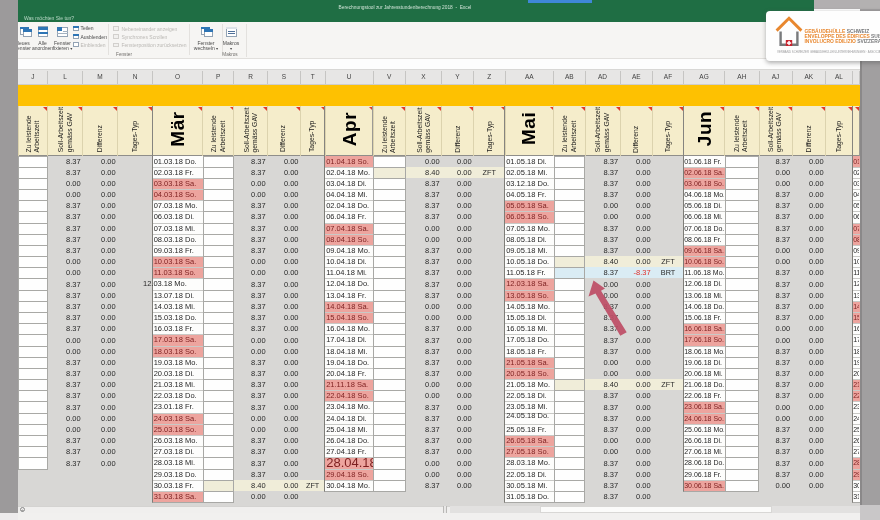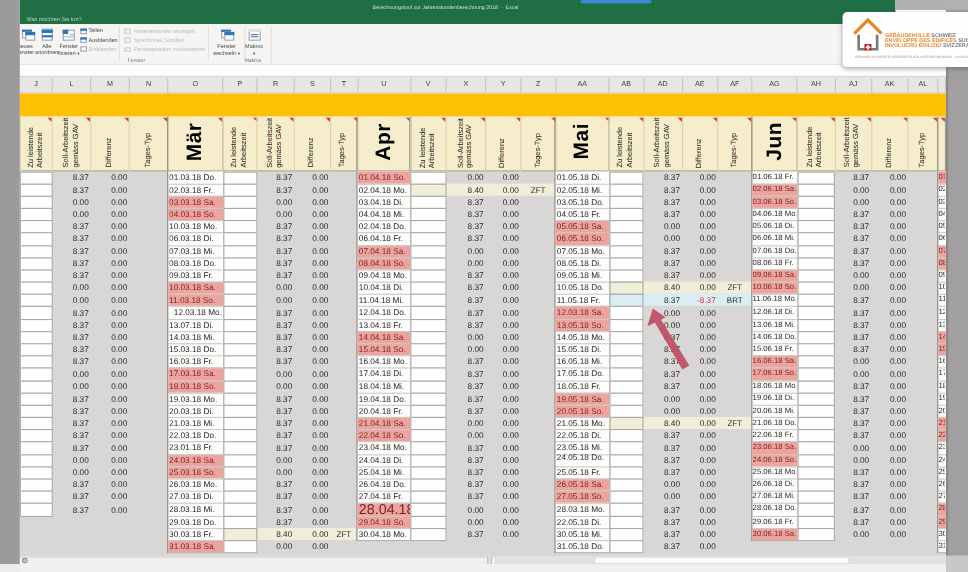--- a/index.html
+++ b/index.html
@@ -219,37 +219,37 @@
 <div class="dt" style="left:153.7px;top:155.5px;width:48.8px;height:11.18px;color:#262626;font-size:7.5px">01.03.18 Do.</div>
 <div style="left:152.5px;top:166.68px;width:50.0px;height:1px;background:#c9c9c6"></div>
 <div class="dt" style="left:153.7px;top:166.68px;width:48.8px;height:11.18px;color:#262626;font-size:7.5px">02.03.18 Fr.</div>
 <div style="left:152.5px;top:177.86px;width:50.0px;height:11.18px;background:#eda49e"></div>
 <div style="left:152.5px;top:177.86px;width:50.0px;height:1px;background:#c9c9c6"></div>
 <div class="dt" style="left:153.7px;top:177.86px;width:48.8px;height:11.18px;color:#7c1f1f;font-size:7.5px">03.03.18 Sa.</div>
 <div style="left:152.5px;top:189.04px;width:50.0px;height:11.18px;background:#eda49e"></div>
 <div style="left:152.5px;top:189.04px;width:50.0px;height:1px;background:#c9c9c6"></div>
 <div class="dt" style="left:153.7px;top:189.04px;width:48.8px;height:11.18px;color:#7c1f1f;font-size:7.5px">04.03.18 So.</div>
 <div style="left:152.5px;top:200.22px;width:50.0px;height:1px;background:#c9c9c6"></div>
-<div class="dt" style="left:153.7px;top:200.22px;width:48.8px;height:11.18px;color:#262626;font-size:7.5px">10.03.18 Mo.</div>
+<div class="dt" style="left:153.7px;top:200.22px;width:48.8px;height:11.18px;color:#262626;font-size:7.5px">07.03.18 Mo.</div>
 <div style="left:152.5px;top:211.4px;width:50.0px;height:1px;background:#c9c9c6"></div>
 <div class="dt" style="left:153.7px;top:211.4px;width:48.8px;height:11.18px;color:#262626;font-size:7.5px">06.03.18 Di.</div>
 <div style="left:152.5px;top:222.57999999999998px;width:50.0px;height:1px;background:#c9c9c6"></div>
 <div class="dt" style="left:153.7px;top:222.57999999999998px;width:48.8px;height:11.18px;color:#262626;font-size:7.5px">07.03.18 Mi.</div>
 <div style="left:152.5px;top:233.76px;width:50.0px;height:1px;background:#c9c9c6"></div>
 <div class="dt" style="left:153.7px;top:233.76px;width:48.8px;height:11.18px;color:#262626;font-size:7.5px">08.03.18 Do.</div>
 <div style="left:152.5px;top:244.94px;width:50.0px;height:1px;background:#c9c9c6"></div>
 <div class="dt" style="left:153.7px;top:244.94px;width:48.8px;height:11.18px;color:#262626;font-size:7.5px">09.03.18 Fr.</div>
 <div style="left:152.5px;top:256.12px;width:50.0px;height:11.18px;background:#eda49e"></div>
 <div style="left:152.5px;top:256.12px;width:50.0px;height:1px;background:#c9c9c6"></div>
 <div class="dt" style="left:153.7px;top:256.12px;width:48.8px;height:11.18px;color:#7c1f1f;font-size:7.5px">10.03.18 Sa.</div>
 <div style="left:152.5px;top:267.3px;width:50.0px;height:11.18px;background:#eda49e"></div>
 <div style="left:152.5px;top:267.3px;width:50.0px;height:1px;background:#c9c9c6"></div>
 <div class="dt" style="left:153.7px;top:267.3px;width:48.8px;height:11.18px;color:#7c1f1f;font-size:7.5px">11.03.18 So.</div>
 <div style="left:152.5px;top:278.48px;width:50.0px;height:1px;background:#c9c9c6"></div>
-<div class="dt" style="left:158px;top:278.48px;width:48.8px;height:11.18px;color:#262626;font-size:7.5px">12.03.18 Mo.</div>
+<div class="dt" style="left:143px;top:278.48px;width:48.8px;height:11.18px;color:#262626;font-size:7.5px">12.03.18 Mo.</div>
 <div style="left:152.5px;top:289.65999999999997px;width:50.0px;height:1px;background:#c9c9c6"></div>
 <div class="dt" style="left:153.7px;top:289.65999999999997px;width:48.8px;height:11.18px;color:#262626;font-size:7.5px">13.07.18 Di.</div>
 <div style="left:152.5px;top:300.84000000000003px;width:50.0px;height:1px;background:#c9c9c6"></div>
 <div class="dt" style="left:153.7px;top:300.84000000000003px;width:48.8px;height:11.18px;color:#262626;font-size:7.5px">14.03.18 Mi.</div>
 <div style="left:152.5px;top:312.02px;width:50.0px;height:1px;background:#c9c9c6"></div>
 <div class="dt" style="left:153.7px;top:312.02px;width:48.8px;height:11.18px;color:#262626;font-size:7.5px">15.03.18 Do.</div>
 <div style="left:152.5px;top:323.2px;width:50.0px;height:1px;background:#c9c9c6"></div>
 <div class="dt" style="left:153.7px;top:323.2px;width:48.8px;height:11.18px;color:#262626;font-size:7.5px">16.03.18 Fr.</div>
 <div style="left:152.5px;top:334.38px;width:50.0px;height:11.18px;background:#eda49e"></div>
 <div style="left:152.5px;top:334.38px;width:50.0px;height:1px;background:#c9c9c6"></div>
@@ -326,21 +326,21 @@
 <div style="left:325.0px;top:334.38px;width:48.0px;height:1px;background:#c9c9c6"></div>
 <div class="dt" style="left:326.2px;top:334.38px;width:46.8px;height:11.18px;color:#262626;font-size:7.5px">17.04.18 Di.</div>
 <div style="left:325.0px;top:345.56px;width:48.0px;height:1px;background:#c9c9c6"></div>
 <div class="dt" style="left:326.2px;top:345.56px;width:46.8px;height:11.18px;color:#262626;font-size:7.5px">18.04.18 Mi.</div>
 <div style="left:325.0px;top:356.74px;width:48.0px;height:1px;background:#c9c9c6"></div>
 <div class="dt" style="left:326.2px;top:356.74px;width:46.8px;height:11.18px;color:#262626;font-size:7.5px">19.04.18 Do.</div>
 <div style="left:325.0px;top:367.91999999999996px;width:48.0px;height:1px;background:#c9c9c6"></div>
 <div class="dt" style="left:326.2px;top:367.91999999999996px;width:46.8px;height:11.18px;color:#262626;font-size:7.5px">20.04.18 Fr.</div>
 <div style="left:325.0px;top:379.1px;width:48.0px;height:11.18px;background:#eda49e"></div>
 <div style="left:325.0px;top:379.1px;width:48.0px;height:1px;background:#c9c9c6"></div>
-<div class="dt" style="left:326.2px;top:379.1px;width:46.8px;height:11.18px;color:#7c1f1f;font-size:7.5px">21.04.18 Sa.</div>
+<div class="dt" style="left:326.2px;top:379.1px;width:46.8px;height:11.18px;color:#7c1f1f;font-size:7.5px">21.11.18 Sa.</div>
 <div style="left:325.0px;top:390.28px;width:48.0px;height:11.18px;background:#eda49e"></div>
 <div style="left:325.0px;top:390.28px;width:48.0px;height:1px;background:#c9c9c6"></div>
 <div class="dt" style="left:326.2px;top:390.28px;width:46.8px;height:11.18px;color:#7c1f1f;font-size:7.5px">22.04.18 So.</div>
 <div style="left:325.0px;top:401.46px;width:48.0px;height:1px;background:#c9c9c6"></div>
 <div class="dt" style="left:326.2px;top:401.46px;width:46.8px;height:11.18px;color:#262626;font-size:7.5px">23.04.18 Mo.</div>
 <div style="left:325.0px;top:412.64px;width:48.0px;height:1px;background:#c9c9c6"></div>
 <div class="dt" style="left:326.2px;top:412.64px;width:46.8px;height:11.18px;color:#262626;font-size:7.5px">24.04.18 Di.</div>
 <div style="left:325.0px;top:423.82px;width:48.0px;height:1px;background:#c9c9c6"></div>
 <div class="dt" style="left:326.2px;top:423.82px;width:46.8px;height:11.18px;color:#262626;font-size:7.5px">25.04.18 Mi.</div>
 <div style="left:325.0px;top:435.0px;width:48.0px;height:1px;background:#c9c9c6"></div>
@@ -353,21 +353,21 @@
 <div style="left:325.0px;top:468.53999999999996px;width:48.0px;height:11.18px;background:#eda49e"></div>
 <div style="left:325.0px;top:468.53999999999996px;width:48.0px;height:1px;background:#c9c9c6"></div>
 <div class="dt" style="left:326.2px;top:468.53999999999996px;width:46.8px;height:11.18px;color:#7c1f1f;font-size:7.5px">29.04.18 So.</div>
 <div style="left:325.0px;top:479.71999999999997px;width:48.0px;height:1px;background:#c9c9c6"></div>
 <div class="dt" style="left:326.2px;top:479.71999999999997px;width:46.8px;height:11.18px;color:#262626;font-size:7.5px">30.04.18 Mo.</div>
 <div style="left:504.0px;top:155.5px;width:50.75px;height:347.58px;background:#fdfdfc;border-left:1px solid #7e7d78;border-right:1px solid #7e7d78;border-bottom:1px solid #a8a8a5"></div>
 <div class="dt" style="left:506.2px;top:155.5px;width:47.55px;height:11.18px;color:#262626;font-size:7.5px">01.05.18 Di.</div>
 <div style="left:505.0px;top:166.68px;width:48.75px;height:1px;background:#c9c9c6"></div>
 <div class="dt" style="left:506.2px;top:166.68px;width:47.55px;height:11.18px;color:#262626;font-size:7.5px">02.05.18 Mi.</div>
 <div style="left:505.0px;top:177.86px;width:48.75px;height:1px;background:#c9c9c6"></div>
-<div class="dt" style="left:506.2px;top:177.86px;width:47.55px;height:11.18px;color:#262626;font-size:7.5px">03.05.18 Do.</div>
+<div class="dt" style="left:506.2px;top:177.86px;width:47.55px;height:11.18px;color:#262626;font-size:7.5px">03.12.18 Do.</div>
 <div style="left:505.0px;top:189.04px;width:48.75px;height:1px;background:#c9c9c6"></div>
 <div class="dt" style="left:506.2px;top:189.04px;width:47.55px;height:11.18px;color:#262626;font-size:7.5px">04.05.18 Fr.</div>
 <div style="left:505.0px;top:200.22px;width:48.75px;height:11.18px;background:#eda49e"></div>
 <div style="left:505.0px;top:200.22px;width:48.75px;height:1px;background:#c9c9c6"></div>
 <div class="dt" style="left:506.2px;top:200.22px;width:47.55px;height:11.18px;color:#7c1f1f;font-size:7.5px">05.05.18 Sa.</div>
 <div style="left:505.0px;top:211.4px;width:48.75px;height:11.18px;background:#eda49e"></div>
 <div style="left:505.0px;top:211.4px;width:48.75px;height:1px;background:#c9c9c6"></div>
 <div class="dt" style="left:506.2px;top:211.4px;width:47.55px;height:11.18px;color:#7c1f1f;font-size:7.5px">06.05.18 So.</div>
 <div style="left:505.0px;top:222.57999999999998px;width:48.75px;height:1px;background:#c9c9c6"></div>
 <div class="dt" style="left:506.2px;top:222.57999999999998px;width:47.55px;height:11.18px;color:#262626;font-size:7.5px">07.05.18 Mo.</div>
@@ -390,21 +390,21 @@
 <div style="left:505.0px;top:312.02px;width:48.75px;height:1px;background:#c9c9c6"></div>
 <div class="dt" style="left:506.2px;top:312.02px;width:47.55px;height:11.18px;color:#262626;font-size:7.5px">15.05.18 Di.</div>
 <div style="left:505.0px;top:323.2px;width:48.75px;height:1px;background:#c9c9c6"></div>
 <div class="dt" style="left:506.2px;top:323.2px;width:47.55px;height:11.18px;color:#262626;font-size:7.5px">16.05.18 Mi.</div>
 <div style="left:505.0px;top:334.38px;width:48.75px;height:1px;background:#c9c9c6"></div>
 <div class="dt" style="left:506.2px;top:334.38px;width:47.55px;height:11.18px;color:#262626;font-size:7.5px">17.05.18 Do.</div>
 <div style="left:505.0px;top:345.56px;width:48.75px;height:1px;background:#c9c9c6"></div>
 <div class="dt" style="left:506.2px;top:345.56px;width:47.55px;height:11.18px;color:#262626;font-size:7.5px">18.05.18 Fr.</div>
 <div style="left:505.0px;top:356.74px;width:48.75px;height:11.18px;background:#eda49e"></div>
 <div style="left:505.0px;top:356.74px;width:48.75px;height:1px;background:#c9c9c6"></div>
-<div class="dt" style="left:506.2px;top:356.74px;width:47.55px;height:11.18px;color:#7c1f1f;font-size:7.5px">19.05.18 Sa.</div>
+<div class="dt" style="left:506.2px;top:356.74px;width:47.55px;height:11.18px;color:#7c1f1f;font-size:7.5px">21.05.18 Sa.</div>
 <div style="left:505.0px;top:367.91999999999996px;width:48.75px;height:11.18px;background:#eda49e"></div>
 <div style="left:505.0px;top:367.91999999999996px;width:48.75px;height:1px;background:#c9c9c6"></div>
 <div class="dt" style="left:506.2px;top:367.91999999999996px;width:47.55px;height:14px;color:#7c1f1f;font-size:7.5px">20.05.18 So.</div>
 <div style="left:505.0px;top:379.1px;width:48.75px;height:1px;background:#c9c9c6"></div>
 <div class="dt" style="left:506.2px;top:379.1px;width:47.55px;height:11.18px;color:#262626;font-size:7.5px">21.05.18 Mo.</div>
 <div style="left:505.0px;top:390.28px;width:48.75px;height:1px;background:#c9c9c6"></div>
 <div class="dt" style="left:506.2px;top:390.28px;width:47.55px;height:11.18px;color:#262626;font-size:7.5px">22.05.18 Di.</div>
 <div style="left:505.0px;top:401.46px;width:48.75px;height:1px;background:#c9c9c6"></div>
 <div class="dt" style="left:506.2px;top:401.46px;width:47.55px;height:11.18px;color:#262626;font-size:7.5px">23.05.18 Mi.</div>
 <div style="left:505.0px;top:412.64px;width:48.75px;height:1px;background:#c9c9c6"></div>

